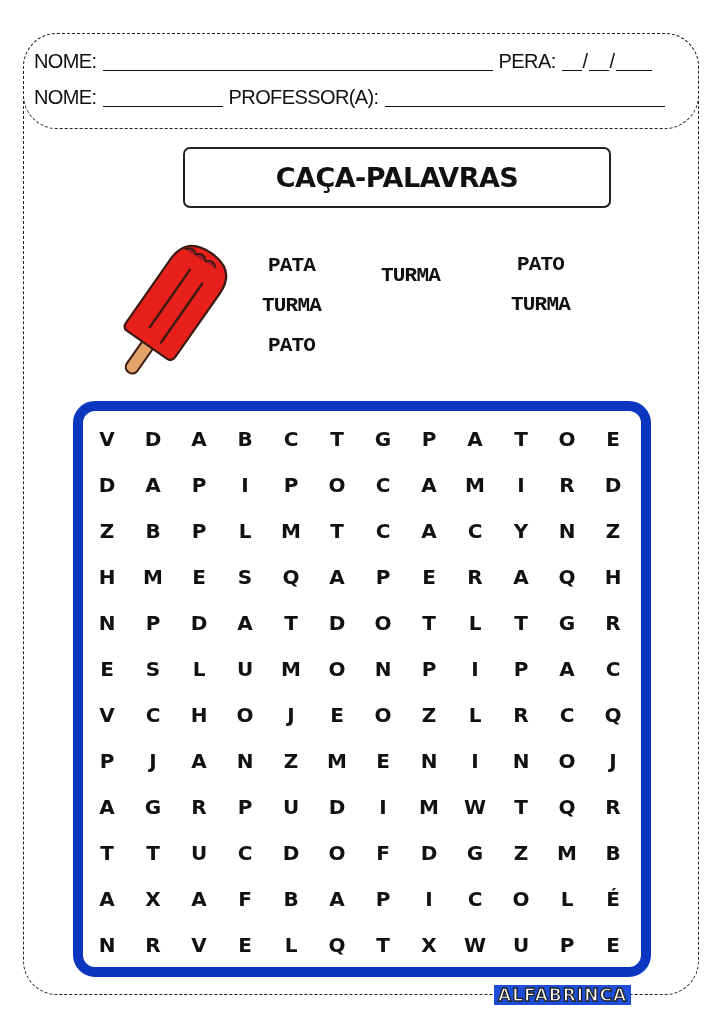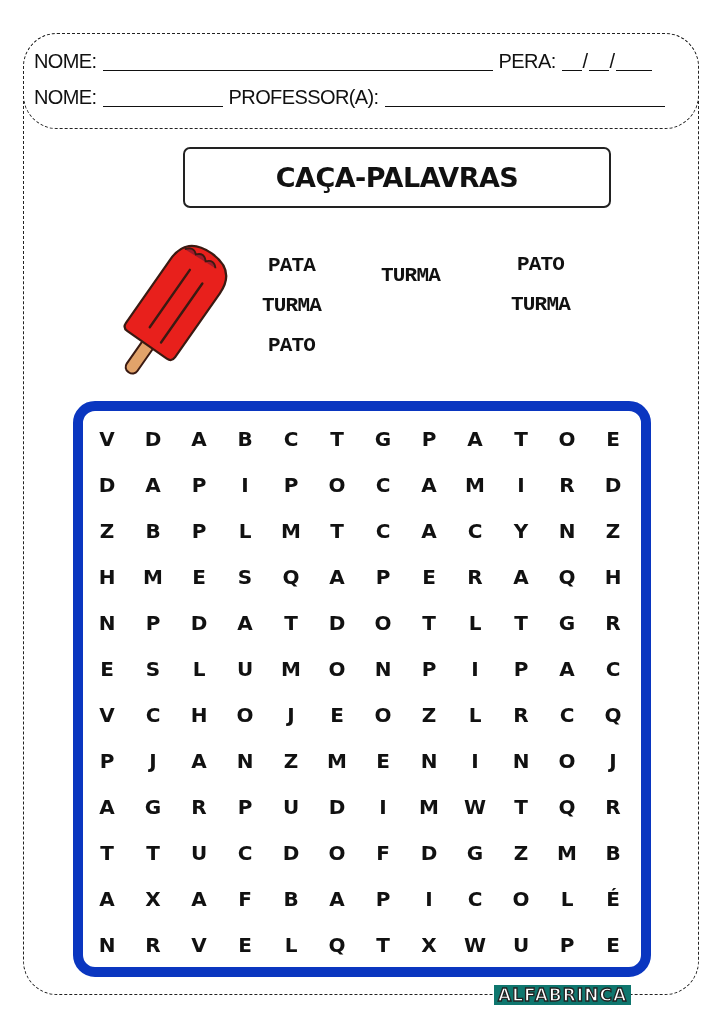--- a/index.html
+++ b/index.html
@@ -42,21 +42,21 @@
     }
     .grid {
       position: absolute; left: 84px; top: 416px; width: 552px;
       display: grid; grid-template-columns: repeat(12, 46px); grid-auto-rows: 46px;
     }
     .cell {
       display: flex; align-items: center; justify-content: center;
       font-family: "DejaVu Sans", sans-serif; font-weight: bold; font-size: 20px;
     }
     .brand {
-      position: absolute; left: 494px; top: 985px; background: #0f766e; padding: 0 4px;
+      position: absolute; left: 494px; top: 985px; background: #1d4ed8; padding: 0 4px;
       font-family: "DejaVu Sans", sans-serif; font-weight: bold; font-size: 17px; letter-spacing: 1px;
       color: #fff; -webkit-text-stroke: 1.3px #222;
     }
   </style>
 </head>
 <body>
 
 <div class="page-border"></div>
 
 <div class="header-box">

